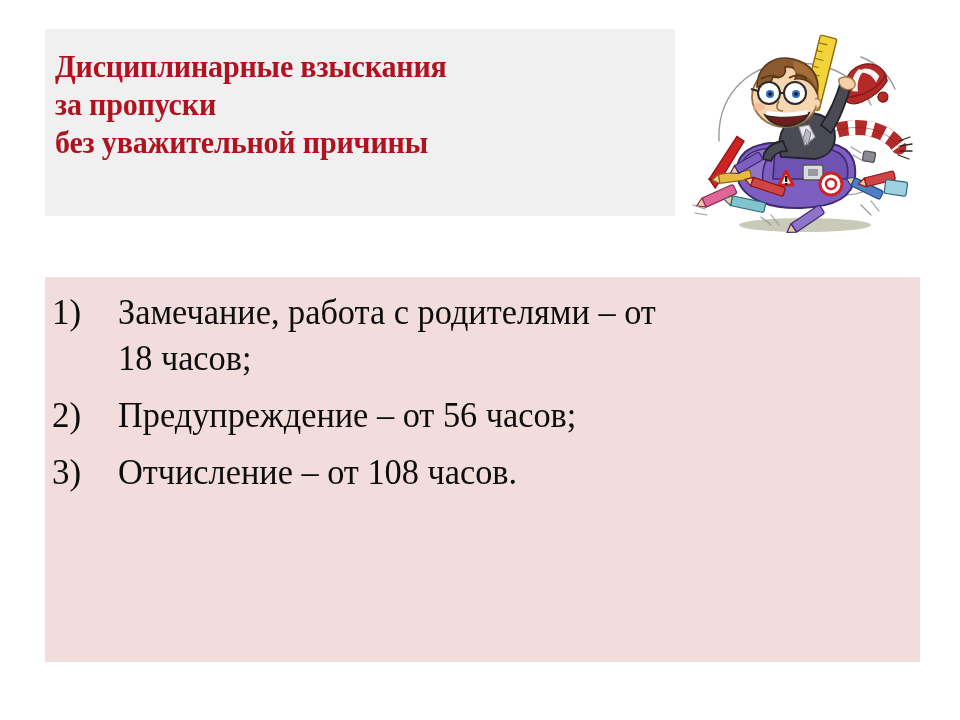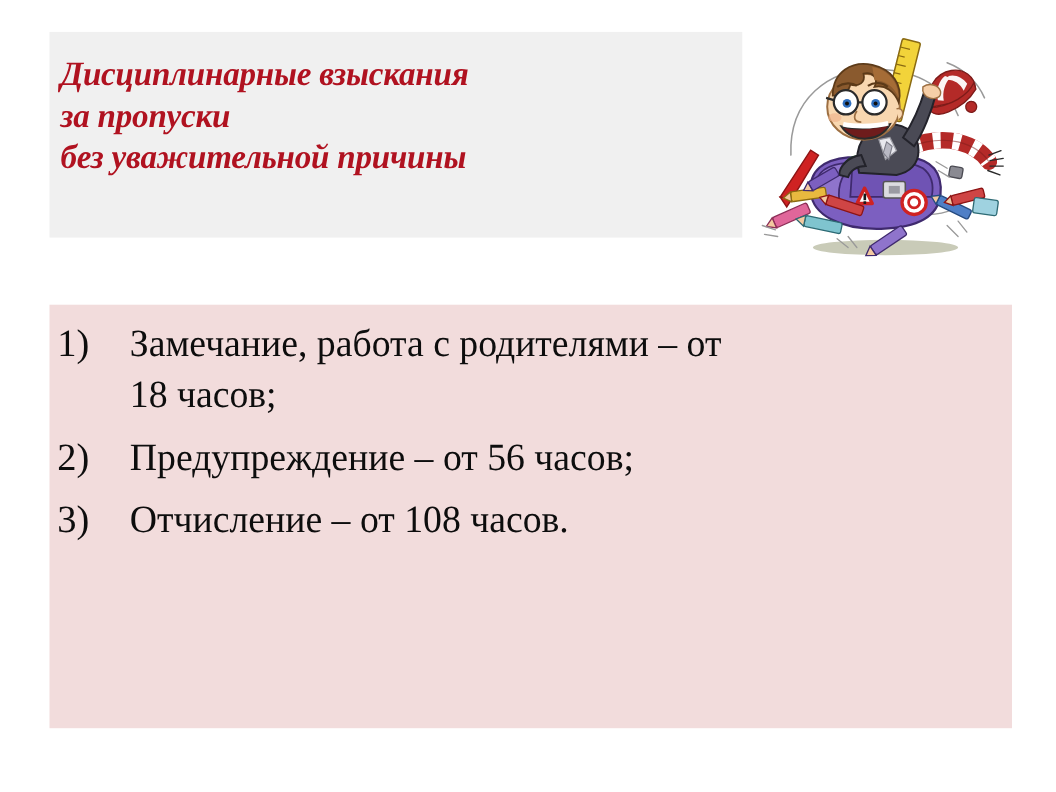--- a/index.html
+++ b/index.html
@@ -30,21 +30,20 @@
     width: 630px;
     height: 187px;
     background: #f0f0f0;
   }
 
   .title-block {
     position: absolute;
     left: 55px;
     top: 48px;
     width: 620px;
-    font-style: italic;
   }
 
   .title-line {
     font-family: "Liberation Serif", "DejaVu Serif", serif;
     font-weight: bold;
     font-size: 31px;
     line-height: 38px;
     color: #b01220;
     letter-spacing: -0.2px;
     white-space: nowrap;

